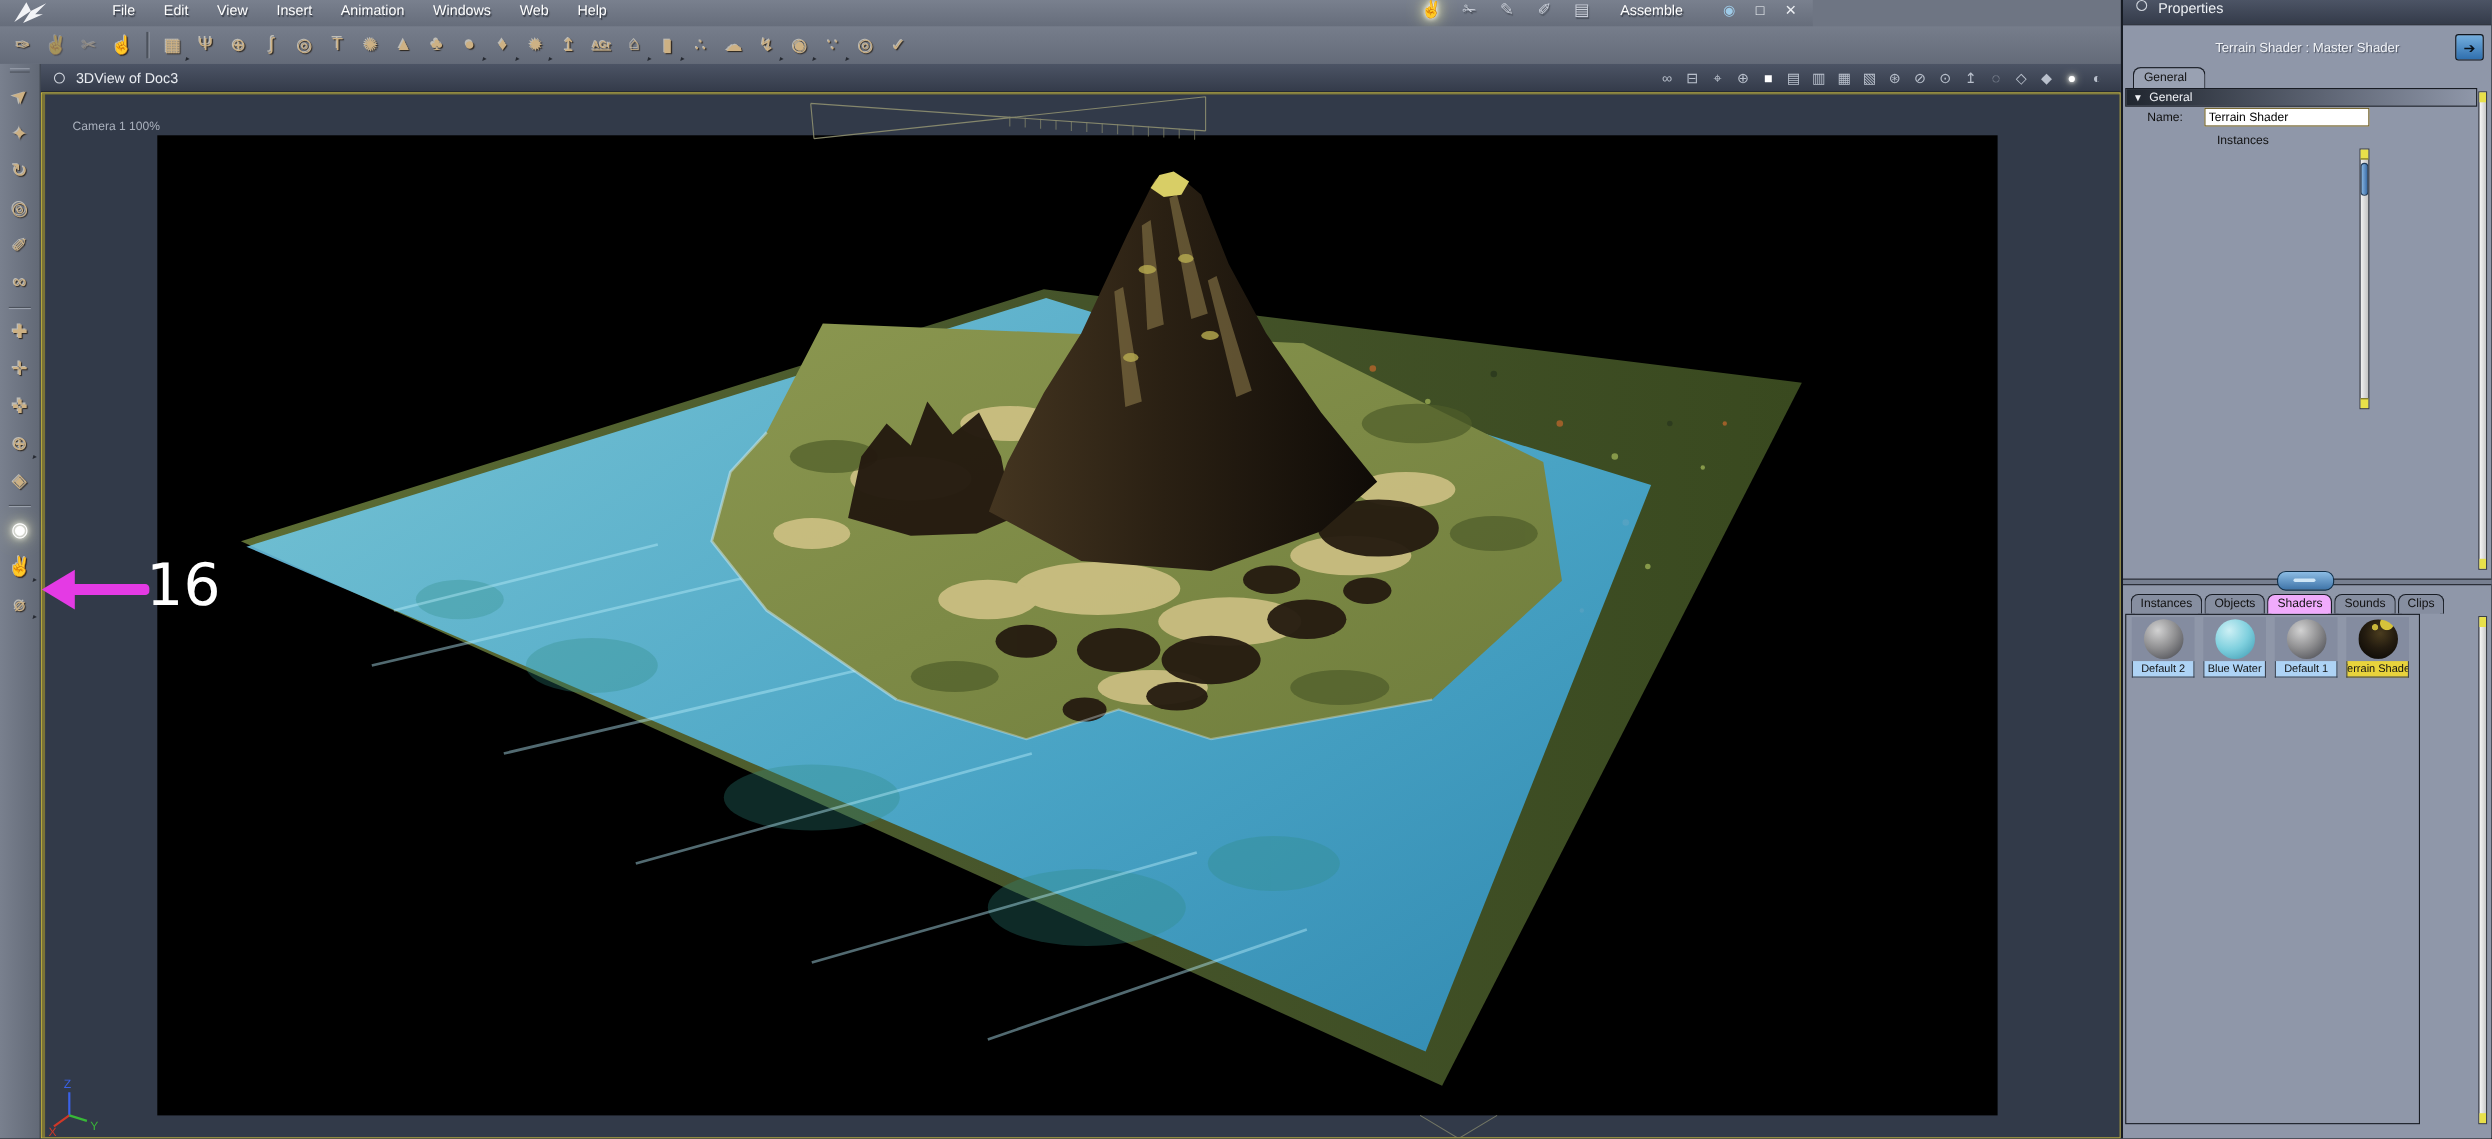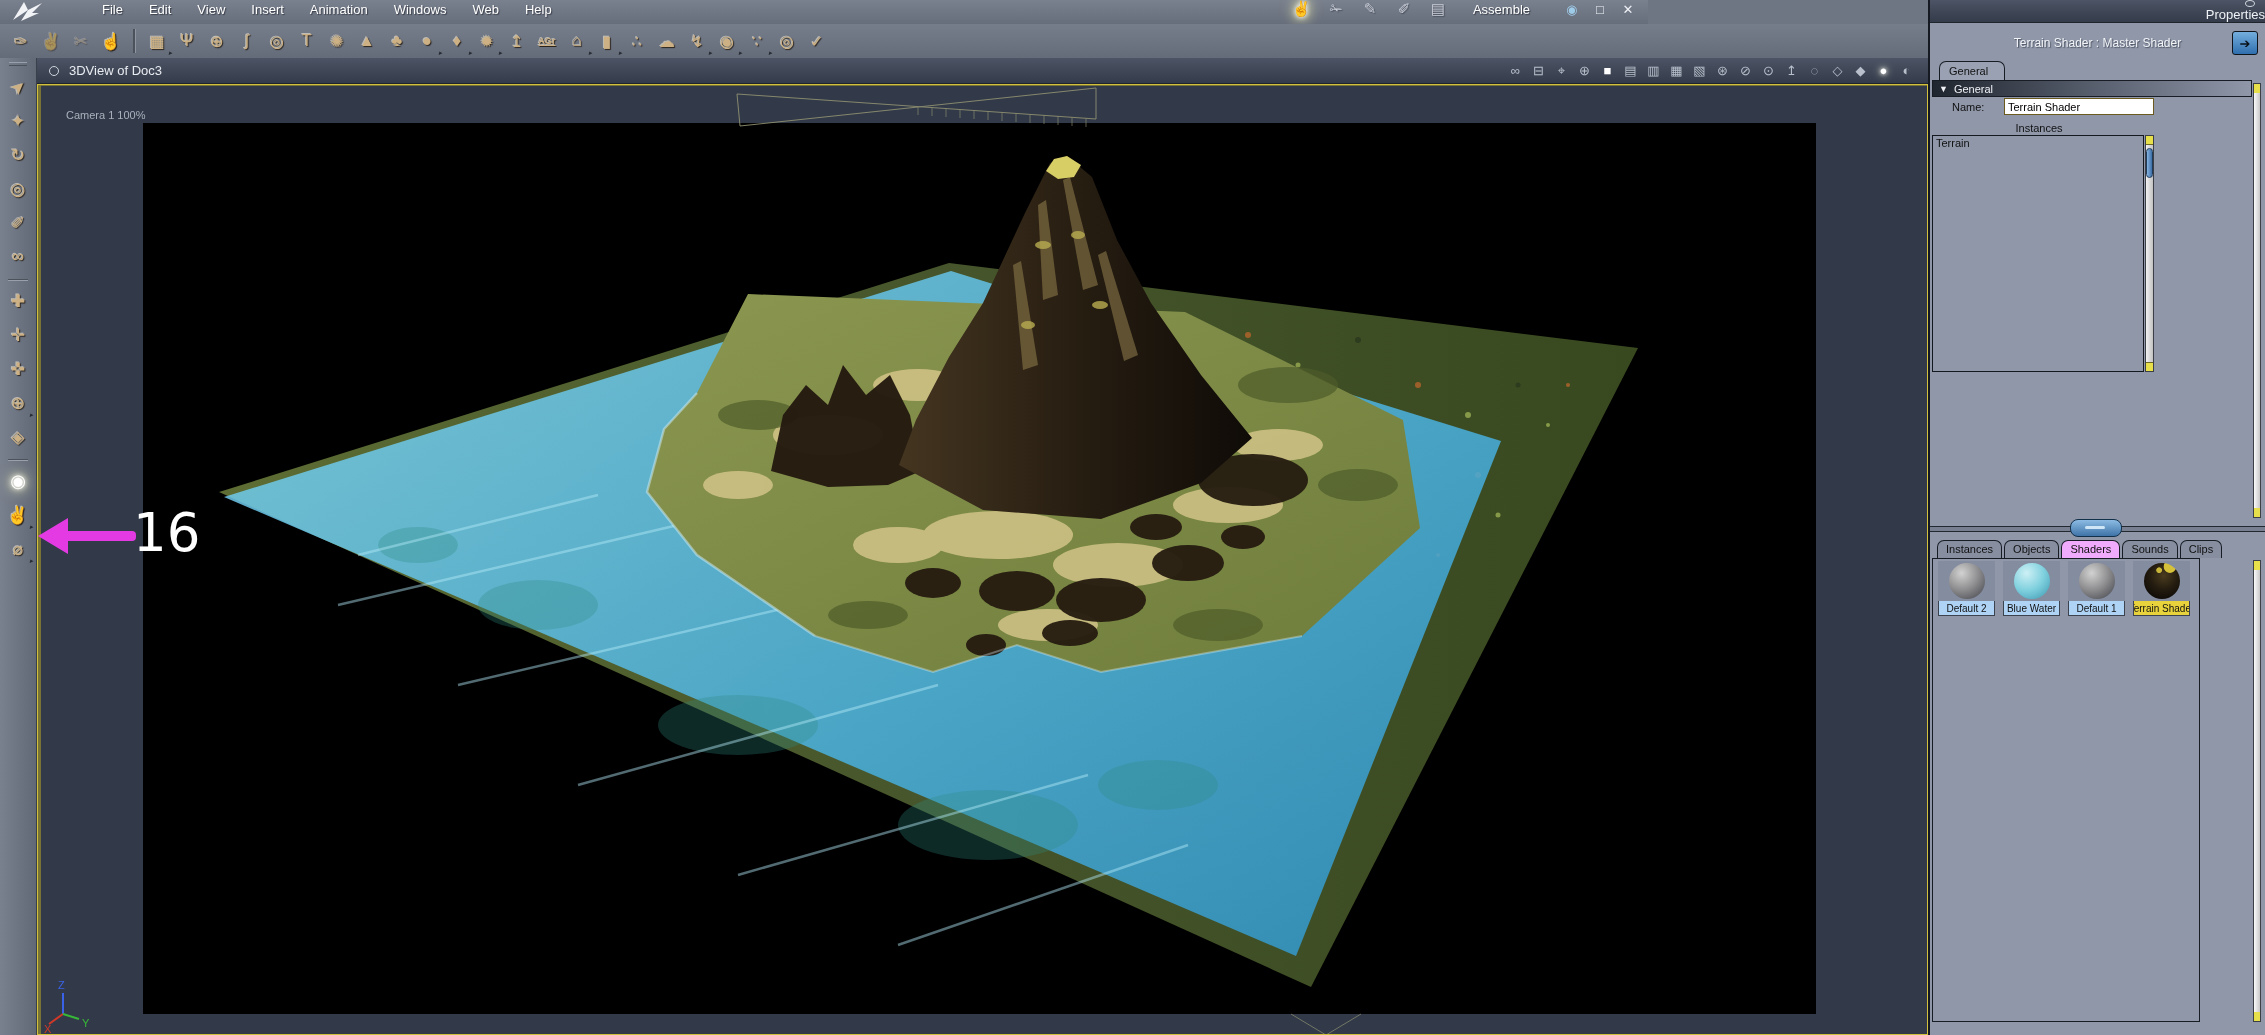--- a/index.html
+++ b/index.html
@@ -50,22 +50,22 @@
            border:1px solid #d2c13c;box-shadow:inset 3px 0 0 rgba(140,130,50,.8), inset 0 1px 0 rgba(140,130,50,.8);}
   .vp-body svg{position:absolute;left:0;top:0;}
   .cam-label{position:absolute;left:28px;top:24px;color:#aab1bd;font-size:11px;}
   
   .ann-arrow{position:absolute;left:36px;top:510px;z-index:60;}
   .ann-num{position:absolute;left:133px;top:506px;z-index:60;font-size:53px;color:#ffffff;line-height:1;
            font-family:"DejaVu Sans",sans-serif;}
   
   .props{position:absolute;left:1928px;top:0;width:337px;height:1035px;background:#8f97a9;box-sizing:border-box;
          border-left:2px solid #151a22;z-index:6;font-size:11px;color:#111;}
-  .props-title{height:22px;background:linear-gradient(#4c5465,#343b4a);display:flex;align-items:flex-end;
-               color:#eef1f5;font-size:13px;border-bottom:1px solid #20242d;flex-direction:column;}
+  .props-title{height:22px;background:linear-gradient(#4c5465,#343b4a);display:flex;align-items:flex-start;
+               color:#eef1f5;font-size:13px;border-bottom:1px solid #20242d;}
   .props-context{position:absolute;left:0;top:36px;width:100%;text-align:center;color:#f2f4f8;font-size:12px;
                  text-shadow:1px 1px 1px #4b5260;}
   .jump-btn{position:absolute;right:7px;top:31px;width:24px;height:22px;border:1px solid #10151c;border-radius:3px;
             background:linear-gradient(#74aede,#2f6fae);display:flex;align-items:center;justify-content:center;
             color:#081018;font-size:13px;}
   .gen-tab{position:absolute;left:9px;top:61px;width:66px;height:19px;border:1px solid #181c24;border-bottom:none;
            border-radius:7px 7px 0 0;background:#99a1b2;display:flex;align-items:center;padding-left:9px;box-sizing:border-box;}
   .sec-bar{position:absolute;left:2px;top:80px;width:320px;height:17px;
            background:linear-gradient(90deg,#20262f,#5c6372 55%,#8f97a9);border:1px solid #181c24;box-sizing:border-box;
            color:#f0f2f6;display:flex;align-items:center;gap:6px;padding-left:6px;}
@@ -505,24 +505,20 @@
   <div class="gen-tab">
       <span>General</span>
     </div>
   <div class="sec-bar">
     <span class="tri">▼</span>
     <span>General</span>
   </div>
   <div class="name-row">Name:</div>
   <input class="name-input" type="text" value="Terrain Shader" style="">
   <div class="inst-label">Instances</div>
-  <div class="inst-list">
-
-  <div class="inst-item">Terrain</div>
-    </div>
   <div class="ilist-scroll">
     <span class="cap"></span>
     <span class="thumb"></span>
     <span class="cap bot"></span>
   </div>
   <div class="vscroll" style="right:4px;top:83px;height:435px;">
     <span class="cap"></span>
       <span class="cap bot"></span>
   </div>
   <div class="splitter"></div>

